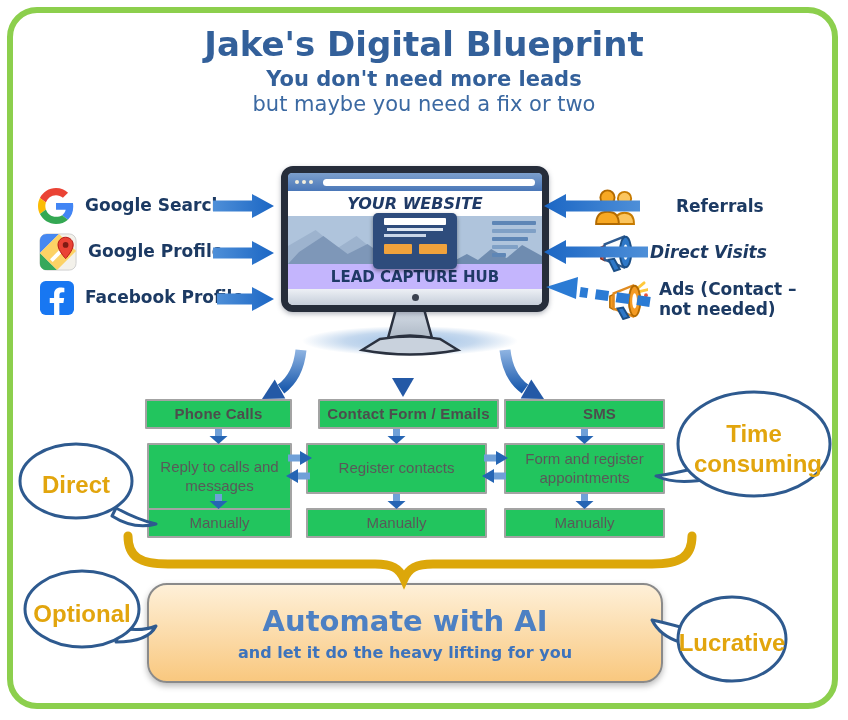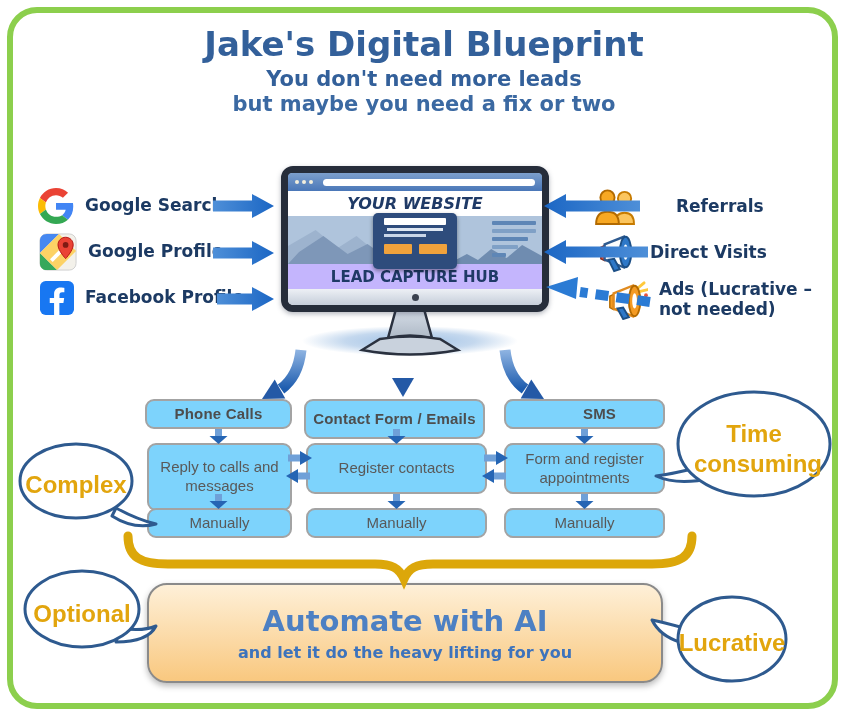--- a/index.html
+++ b/index.html
@@ -10,21 +10,21 @@
   html,body{margin:0;padding:0;background:#fff;}
   .canvas{position:relative;width:848px;height:720px;background:#fff;overflow:hidden;
           font-family:"Liberation Sans",sans-serif;}
   .frame{position:absolute;top:7px;left:7px;right:10px;bottom:11px;
          border:6px solid var(--frame-green);border-radius:30px;pointer-events:none;}
   
   .hdr{position:absolute;top:26px;left:0;right:0;text-align:center;color:var(--heading-blue);
        font-family:"DejaVu Sans","Liberation Sans",sans-serif;}
   .hdr .title{font-size:34px;font-weight:bold;line-height:1.1;}
   .hdr .tag1{font-size:21px;font-weight:bold;margin-top:4px;}
-  .hdr .tag2{font-size:21px;font-weight:bold;margin-top:1px;color:#3B69A2;text-align:center;}
+  .hdr .tag2{font-size:21px;font-weight:normal;margin-top:1px;color:#3B69A2;text-align:center;}
   
   .src{position:absolute;display:flex;align-items:center;gap:11px;}
   .src .lbl{font-size:17px;font-weight:600;color:var(--label-navy);line-height:1.15;
             font-family:"DejaVu Sans","Liberation Sans",sans-serif;}
   .src svg{flex:none;}
   
   .monitor{position:absolute;left:281px;top:166px;width:254px;background:#fff;
            border:7px solid #262D3A;border-radius:12px;box-shadow:0 2px 5px rgba(40,50,70,.35);z-index:3;}
   .chrome{height:18px;background:linear-gradient(#7C9FCC,#4A77B8);border-radius:4px 4px 0 0;
           display:flex;align-items:center;padding:0 7px;gap:3px;}
@@ -44,21 +44,21 @@
   .fc-btn{width:28px;height:10px;background:#F0A23C;border-radius:1px;}
   .hero-lines{position:absolute;right:6px;top:5px;display:flex;flex-direction:column;gap:4px;align-items:flex-start;}
   .hl{height:4px;background:#5E86B6;border-radius:1px;}
   .site-foot{height:25px;display:flex;align-items:center;justify-content:center;background:#c4b5fd;
              font-family:"DejaVu Sans",sans-serif;font-weight:bold;font-size:15px;color:#1F3A66;}
   .bezel{height:16px;background:linear-gradient(#EDF0F5,#C6CEDA);border-radius:0 0 5px 5px;
          display:flex;align-items:center;justify-content:center;}
   .cam{width:7px;height:7px;border-radius:50%;background:#39404E;}
   .standwrap{position:absolute;left:300px;top:309px;width:220px;height:52px;z-index:2;}
   
-  .rbox{position:absolute;background:#7dd3fc;border:2px solid var(--box-border);border-radius:9px;
+  .rbox{position:absolute;background:#22c55e;border:2px solid var(--box-border);border-radius:1px;
         display:flex;align-items:center;justify-content:center;text-align:center;
         font-size:15px;color:var(--box-text);line-height:1.25;z-index:4;padding:0 6px;box-sizing:border-box;}
   .rbox.hd{font-weight:bold;color:#4D4D4D;letter-spacing:.2px;}
   
   .overlay{position:absolute;inset:0;z-index:5;pointer-events:none;}
   
   .bubble{position:absolute;z-index:6;}
   .bubble svg{position:absolute;inset:0;overflow:visible;}
   .bubble .blab{position:absolute;text-align:center;font-weight:bold;font-size:24px;color:var(--gold);
                 font-family:Liberation Sans, sans-serif;line-height:1.25;}
@@ -115,21 +115,21 @@
   <div class="src" style="left:592px;top:189px;gap:36px;">
     <svg width="48" height="36" viewBox="0 0 50 38">
       <circle cx="34" cy="10" r="7" fill="#FBC55E" stroke="#C77B00" stroke-width="2"></circle>
       <path d="M24 37c0-8 4-12 10-12s10 4 10 12z" fill="#FBC55E" stroke="#C77B00" stroke-width="2"></path>
       <circle cx="16" cy="9" r="7.5" fill="#F7A823" stroke="#B26A00" stroke-width="2"></circle>
       <path d="M4 37c0-9 5-13 12-13s12 4 12 13z" fill="#F7A823" stroke="#B26A00" stroke-width="2"></path>
     </svg>
     <span class="lbl">Referrals</span>
   </div>
 
-  <div class="src" style="left:595px;top:233px;">
+  <div class="src" style="left:595px;top:233px;font-style:italic;">
     <svg width="44" height="40" viewBox="0 0 46 42">
       <path d="M6 15l4-2v16l-4-2z" fill="#E8543C" stroke="#8F2F1F" stroke-width="1.5"></path>
       <path d="M10 12L30 4v32l-20-8z" fill="#FDFDFD" stroke="#2E5A8F" stroke-width="2.5"></path>
       <ellipse cx="32" cy="20" rx="6" ry="16" fill="#2E78C8" stroke="#1C4F86" stroke-width="2"></ellipse>
       <ellipse cx="32" cy="20" rx="2.5" ry="8" fill="#fff"></ellipse>
       <path d="M14 28l6 12 6-2-6-11z" fill="#2E78C8" stroke="#1C4F86" stroke-width="2"></path>
     </svg>
     <span class="lbl">Direct Visits</span>
   </div>
 
@@ -137,21 +137,21 @@
     <svg width="44" height="40" viewBox="0 0 46 42">
       <path d="M36 8l6-5" stroke="#FFC93C" stroke-width="3" stroke-linecap="round"></path>
       <path d="M38 12l8-2" stroke="#FFC93C" stroke-width="3" stroke-linecap="round"></path>
       <circle cx="44" cy="16" r="2" fill="#E8543C"></circle>
       <path d="M6 17l4-2v16l-4-2z" fill="#F59B23" stroke="#B36A00" stroke-width="1.5"></path>
       <path d="M10 14L30 6v32l-20-8z" fill="#FDFDFD" stroke="#E08A1E" stroke-width="2.5"></path>
       <ellipse cx="32" cy="22" rx="6" ry="16" fill="#F59B23" stroke="#B36A00" stroke-width="2"></ellipse>
       <ellipse cx="32" cy="22" rx="2.5" ry="8" fill="#fff"></ellipse>
       <path d="M14 30l6 11 6-2-6-10z" fill="#2E78C8" stroke="#1C4F86" stroke-width="2"></path>
     </svg>
-    <span class="lbl"><span>Ads (Lucrative –</span><br>
+    <span class="lbl"><span>Ads (Contact –</span><br>
     <span>not needed)</span></span>
   </div>
 
   <div class="standwrap">
     <svg width="220" height="52" viewBox="0 0 220 52">
       <defs>
         <radialGradient id="shg" cx="50%" cy="50%" r="50%">
           <stop offset="0%" stop-color="#9FC0E4"></stop>
             <stop offset="60%" stop-color="#C4D8EE"></stop>
           <stop offset="100%" stop-color="#C4D8EE" stop-opacity="0"></stop>
@@ -200,21 +200,21 @@
     </div>
     <div class="site-foot">LEAD CAPTURE HUB</div>
     <div class="bezel">
       <div class="cam"></div>
     </div>
   </div>
 
   <div class="rbox hd" style="left:145px;top:399px;width:147px;height:30px;">
       <span>Phone Calls</span>
     </div>
-  <div class="rbox hd" style="left:304px;top:399px;width:181px;height:40px;">
+  <div class="rbox hd" style="left:318px;top:399px;width:181px;height:30px;">
       <span>Contact Form / Emails</span>
     </div>
   <div class="rbox hd" style="left:504px;top:399px;width:161px;height:30px;padding-left:36px;">
       <span>SMS</span>
     </div>
 
   <div class="rbox" style="left:147px;top:443px;width:145px;height:68px;">
       <span>Reply to calls and messages</span>
     </div>
   <div class="rbox" style="left:306px;top:443px;width:181px;height:51px;">
@@ -323,21 +323,21 @@
     <g>
       <path d="M128 536C128 557 140 564 168 564L375 564C392 564 399 568 404 579C409 568 416 564 433 564L652 564C680 564 692 557 692 536" fill="none" stroke="#DCA70A" stroke-width="9" stroke-linecap="round"></path>
     </g>
   </svg>
 
   <div class="bubble" style="left:16px;top:440px;width:150px;height:92px;">
     <svg width="150" height="92" viewBox="0 0 150 92">
       <path d="M100 68 Q122 80 140 84 Q118 90 96 76 Z" fill="#fff" stroke="#2E5A8F" stroke-width="3" stroke-linejoin="round"></path>
       <ellipse cx="60" cy="41" rx="56" ry="37" fill="#fff" stroke="#2E5A8F" stroke-width="3"></ellipse>
     </svg>
-    <span class="blab" style="left:4px;top:30px;width:112px;">Complex</span>
+    <span class="blab" style="left:4px;top:30px;width:112px;">Direct</span>
   </div>
 
   <div class="bubble" style="left:652px;top:390px;width:184px;height:112px;">
     <svg width="184" height="112" viewBox="0 0 184 112">
       <path d="M44 78 Q20 84 4 86 Q26 96 60 88 Z" fill="#fff" stroke="#2E5A8F" stroke-width="3" stroke-linejoin="round"></path>
       <ellipse cx="102" cy="54" rx="76" ry="52" fill="#fff" stroke="#2E5A8F" stroke-width="3"></ellipse>
     </svg>
     <span class="blab" style="left:42px;top:29px;width:120px;">Time consuming</span>
   </div>
 

